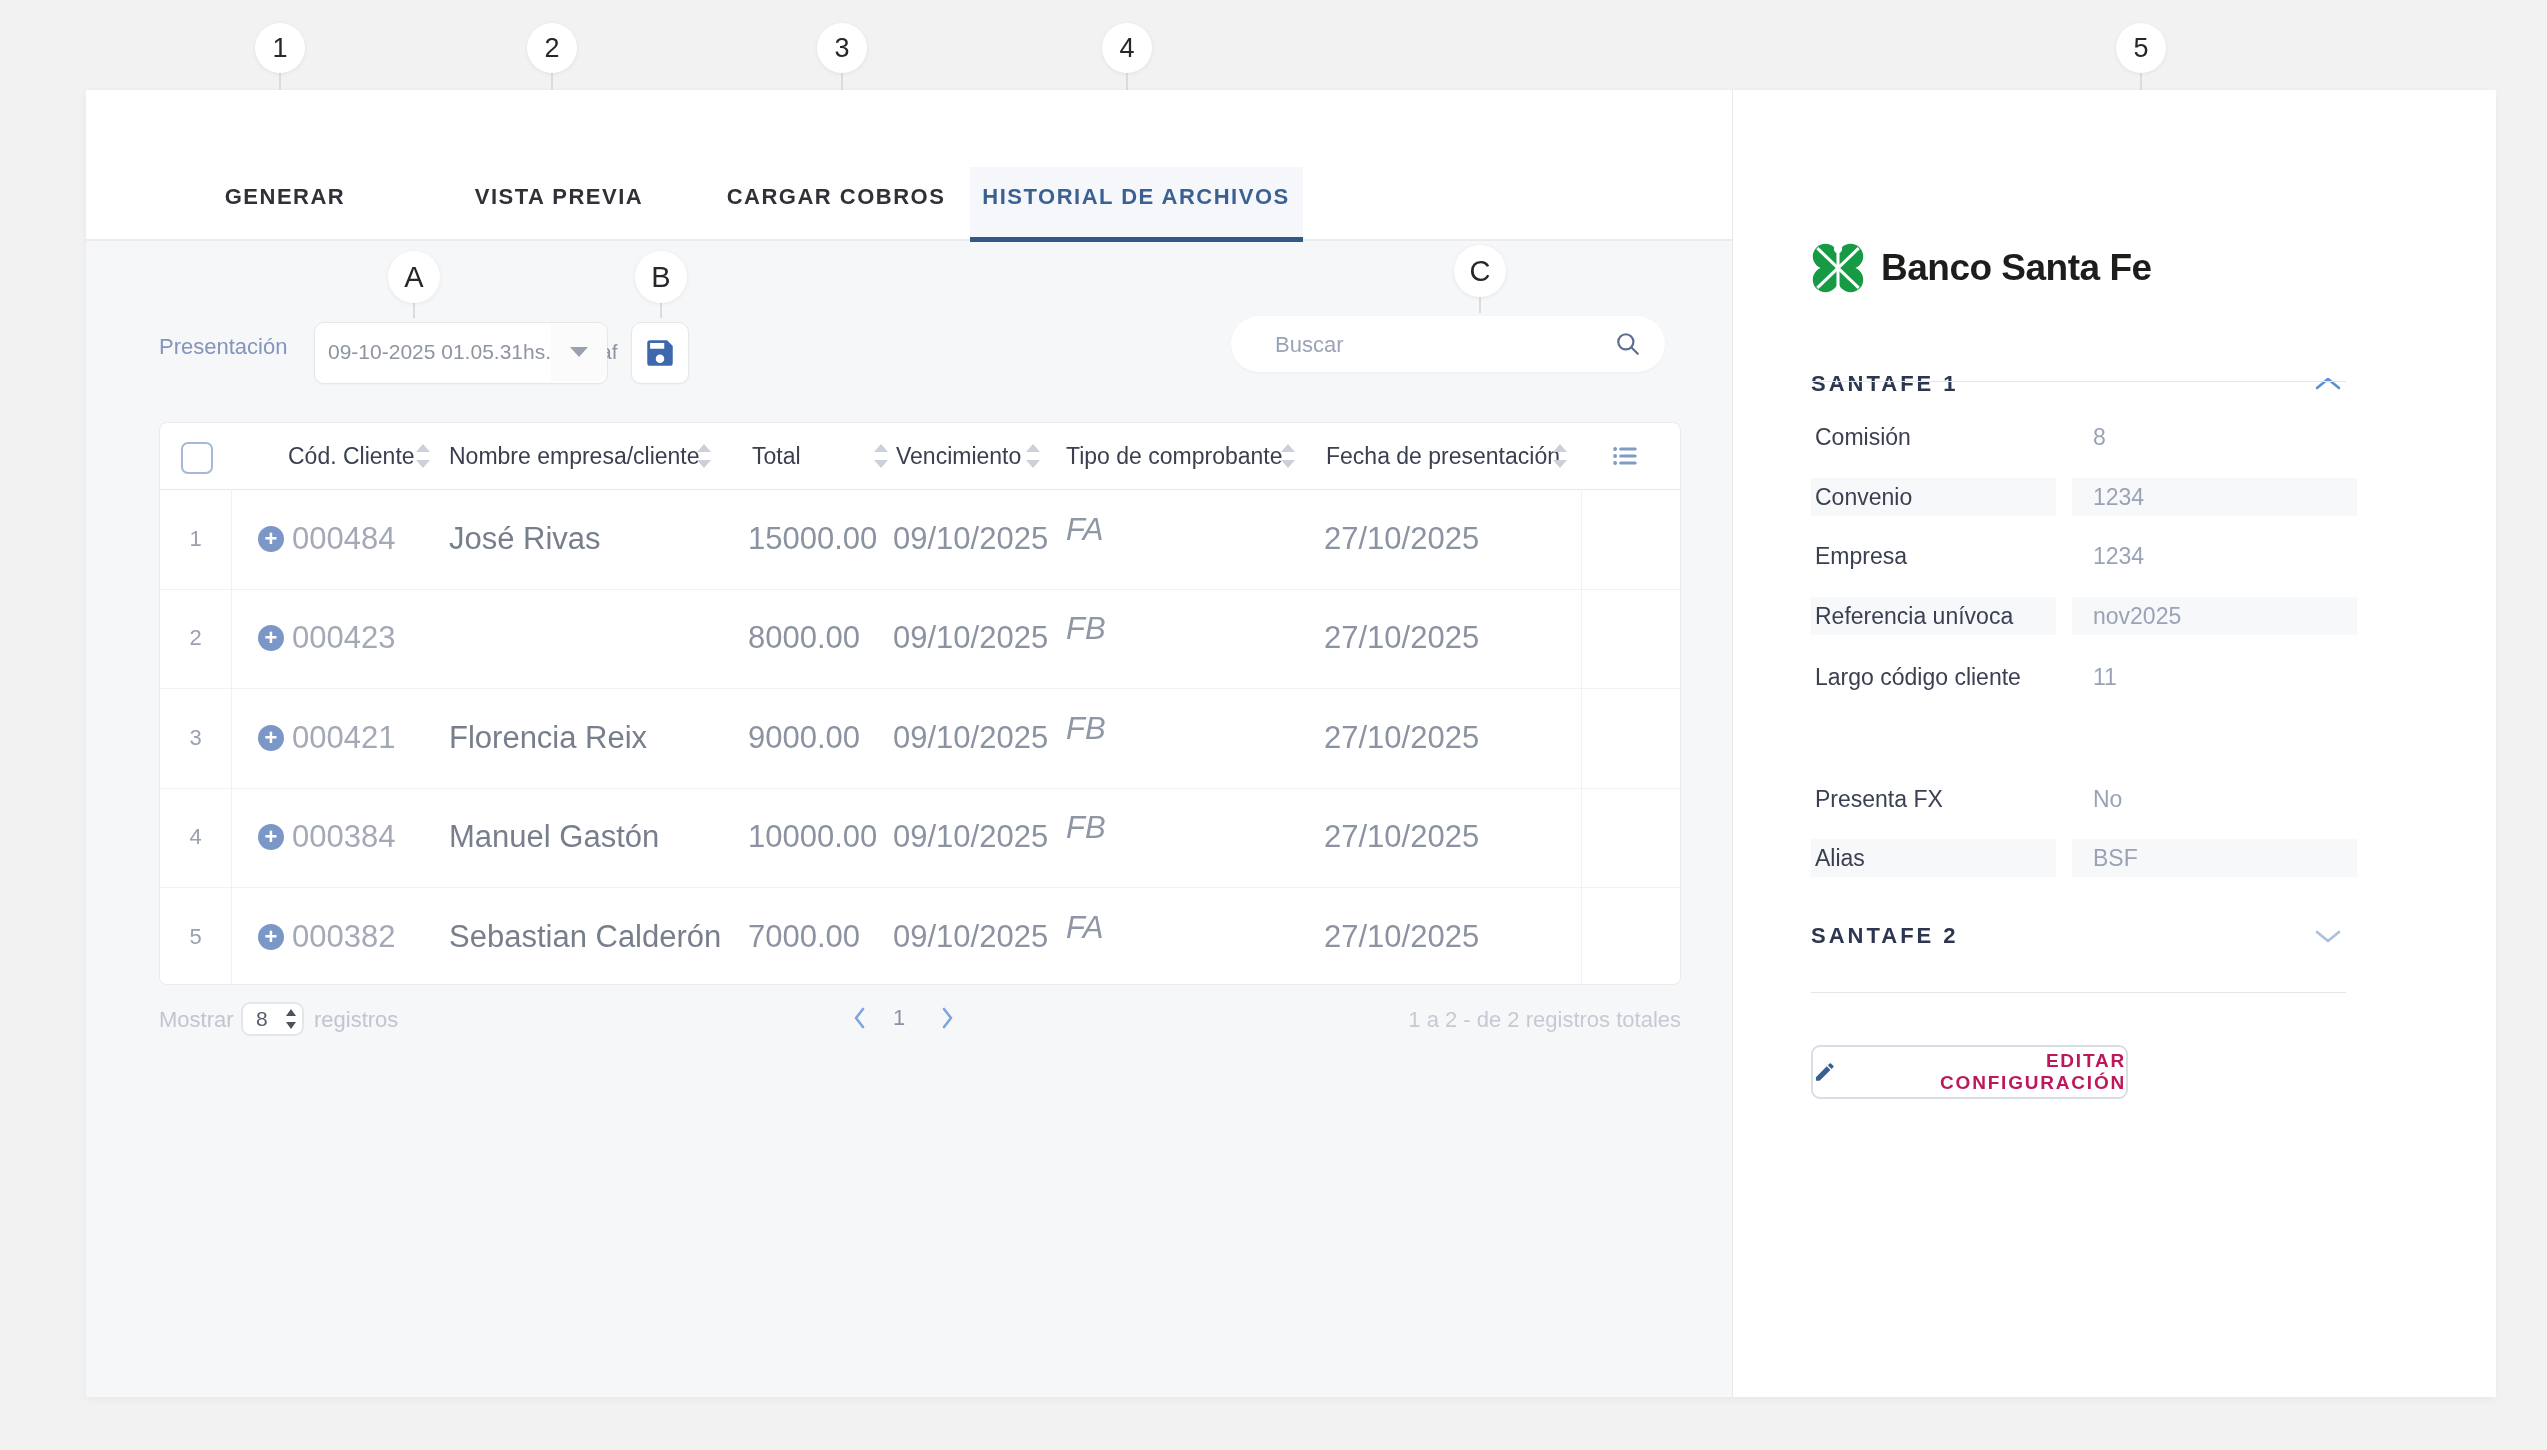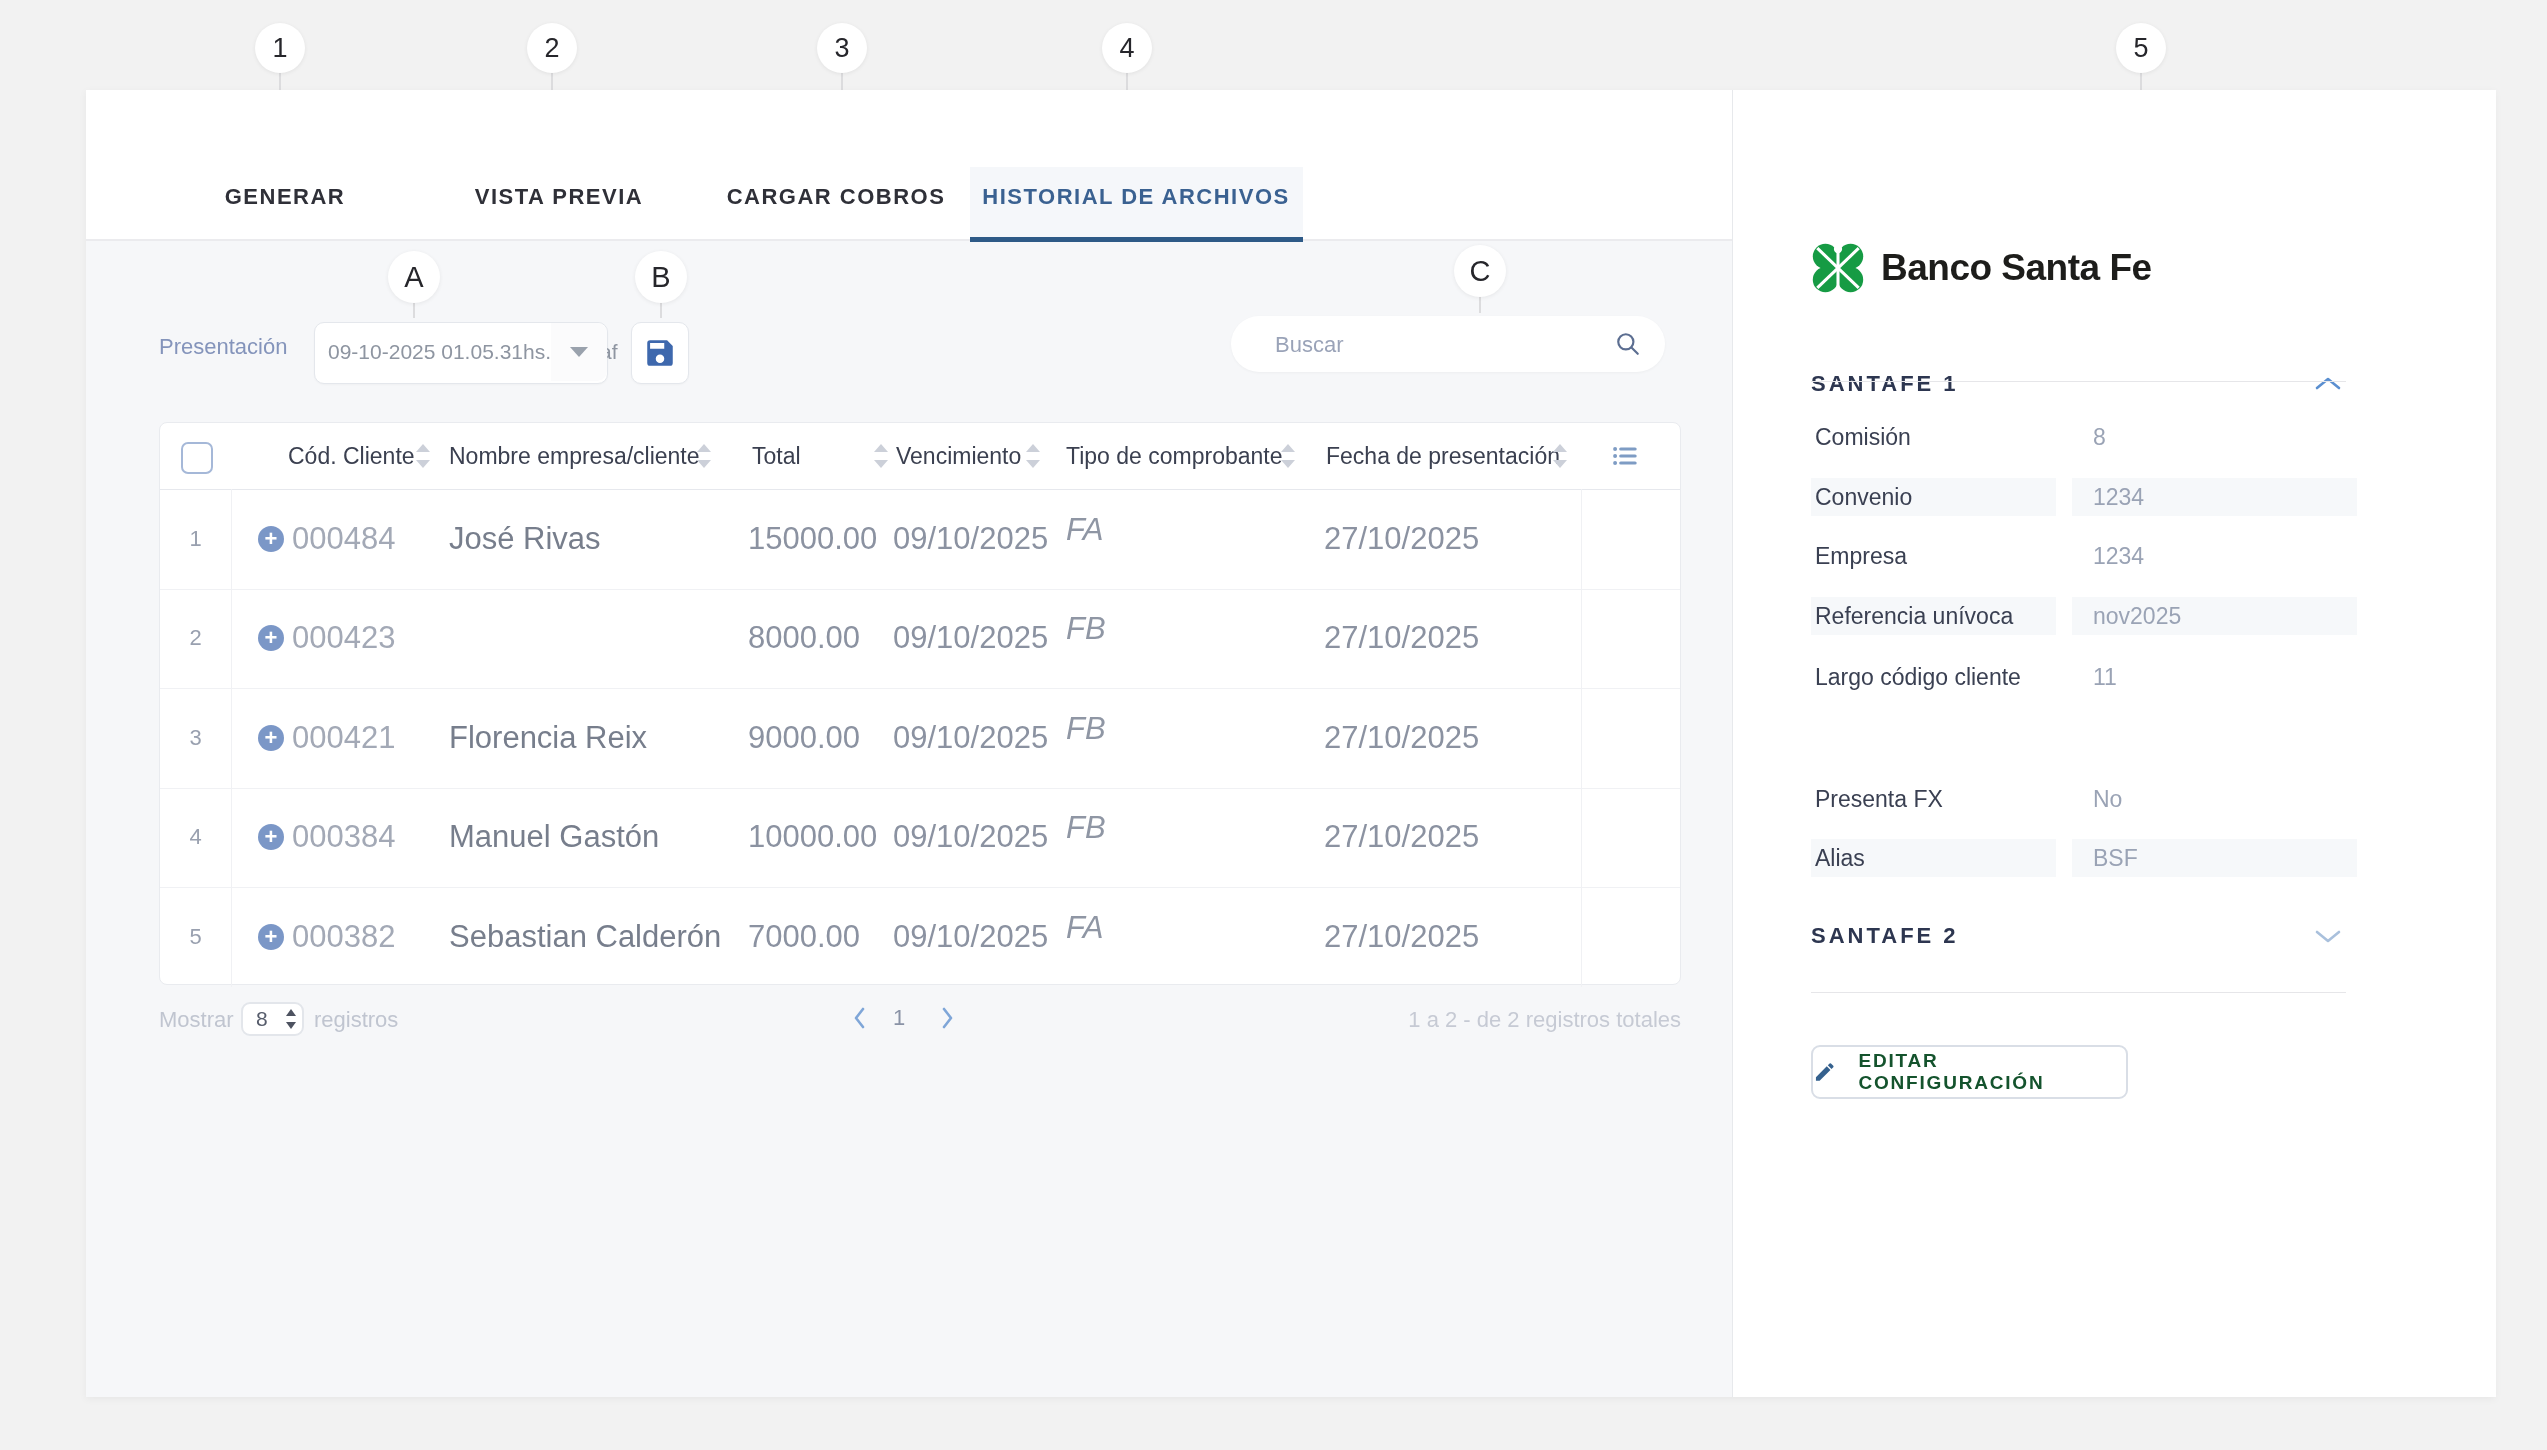--- a/index.html
+++ b/index.html
@@ -85,21 +85,21 @@
   .section-head .chev{position:absolute;right:5px;top:4px;}
   .divider{position:absolute;left:1811px;width:535px;height:1px;background:#e6e6e9;}
   .field{position:absolute;left:1811px;width:545px;height:38px;}
   .fl{position:absolute;left:0;top:0;width:245px;height:38px;display:flex;align-items:center;
       font-size:23px;color:#3a4052;padding-left:4px;box-sizing:border-box;}
   .fv{position:absolute;left:261px;top:0;width:285px;height:38px;display:flex;align-items:center;
       font-size:23px;color:#9aa3b5;padding-left:21px;box-sizing:border-box;}
   .field.striped .fl,.field.striped .fv{background:#f6f8fa;}
   .edit-btn{position:absolute;left:1811px;top:1045px;width:317px;height:54px;background:#fff;border:2px solid #d9dee6;
       border-radius:9px;box-sizing:border-box;display:flex;align-items:center;justify-content:center;gap:22px;cursor:pointer;}
-  .edit-btn .lbl{font-size:19px;font-weight:bold;letter-spacing:1.8px;color:#14532d;}
+  .edit-btn .lbl{font-size:19px;font-weight:bold;letter-spacing:1.8px;color:#be185d;text-align:right;}
 </style>
 </head>
 <body>
 
 <div id="canvas">
 
   <div class="vline" style="left:279px;top:48px;height:121px;"></div>
   <div class="vline" style="left:551px;top:48px;height:121px;"></div>
   <div class="vline" style="left:841px;top:48px;height:123px;"></div>
   <div class="vline" style="left:1126px;top:48px;height:129px;"></div>

